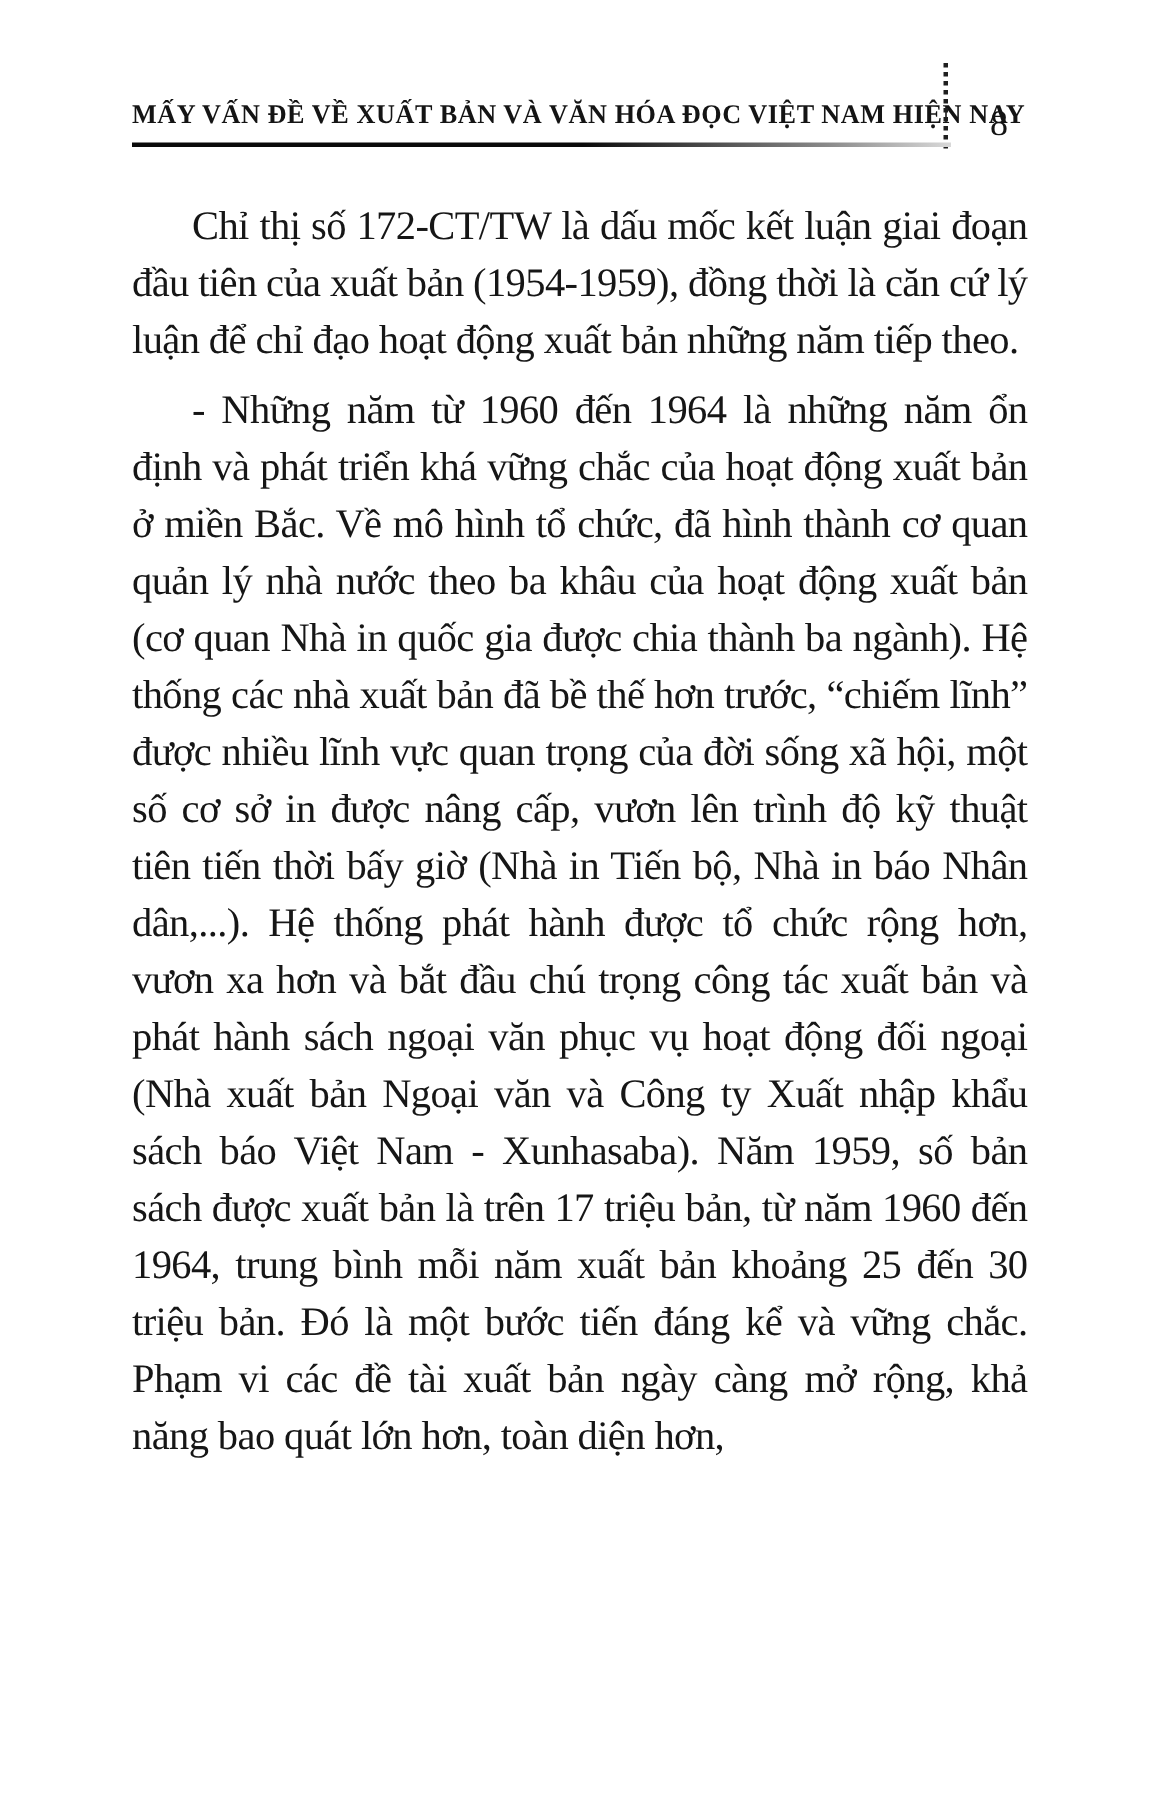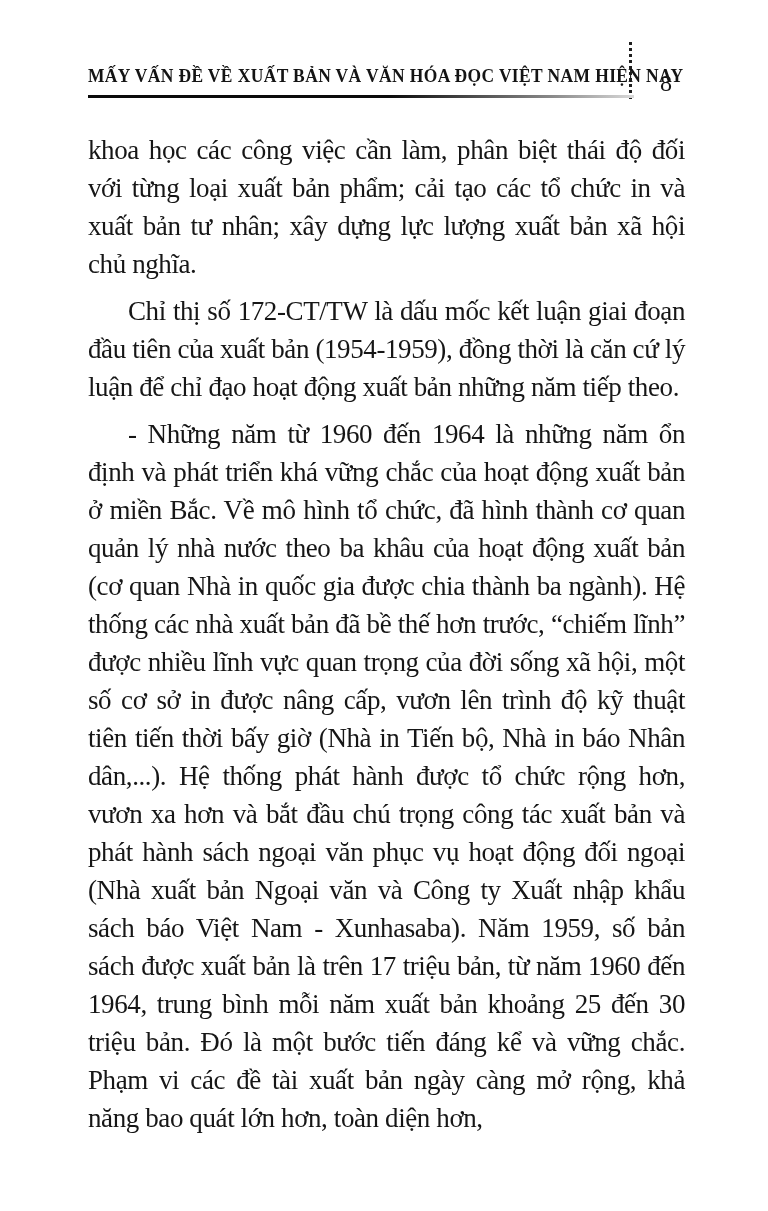--- a/index.html
+++ b/index.html
@@ -86,19 +86,18 @@
 
   <header class="page-header">
     <span class="running-title">MẤY VẤN ĐỀ VỀ XUẤT BẢN VÀ VĂN HÓA ĐỌC VIỆT NAM HIỆN NAY</span>
     <span class="header-vsep"></span>
     <span class="page-number">8</span>
     <div class="header-rule"></div>
   </header>
 
   <main class="page-body">
     <div id="paragraphs">
-        <p class=""><span>khoa học các công việc cần làm, phân biệt thái độ đối với từng loại xuất bản phẩm; cải tạo các tổ chức in và xuất bản tư nhân; xây dựng lực lượng xuất bản xã hội chủ nghĩa.</span></p>
         <p class="indent"><span>Chỉ thị số 172-CT/TW là dấu mốc kết luận giai đoạn đầu tiên của xuất bản (1954-1959), đồng thời là căn cứ lý luận để chỉ đạo hoạt động xuất bản những năm tiếp theo.</span></p>
         <p class="indent"><span>- </span><span class="italic">Những năm từ 1960 đến 1964</span><span> là những năm ổn định và phát triển khá vững chắc của hoạt động xuất bản ở miền Bắc. Về mô hình tổ chức, đã hình thành cơ quan quản lý nhà nước theo ba khâu của hoạt động xuất bản (cơ quan Nhà in quốc gia được chia thành ba ngành). Hệ thống các nhà xuất bản đã bề thế hơn trước, “chiếm lĩnh” được nhiều lĩnh vực quan trọng của đời sống xã hội, một số cơ sở in được nâng cấp, vươn lên trình độ kỹ thuật tiên tiến thời bấy giờ (Nhà in Tiến bộ, Nhà in báo Nhân dân,...). Hệ thống phát hành được tổ chức rộng hơn, vươn xa hơn và bắt đầu chú trọng công tác xuất bản và phát hành sách ngoại văn phục vụ hoạt động đối ngoại (Nhà xuất bản </span><span class="italic">Ngoại văn</span><span> và Công ty Xuất nhập khẩu sách báo Việt Nam - Xunhasaba). Năm 1959, số bản sách được xuất bản là trên 17 triệu bản, từ năm 1960 đến 1964, trung bình mỗi năm xuất bản khoảng 25 đến 30 triệu bản. Đó là một bước tiến đáng kể và vững chắc. Phạm vi các đề tài xuất bản ngày càng mở rộng, khả năng bao quát lớn hơn, toàn diện hơn,</span></p>
       </div>
   </main>
 
 </div>
 
 </body></html>

